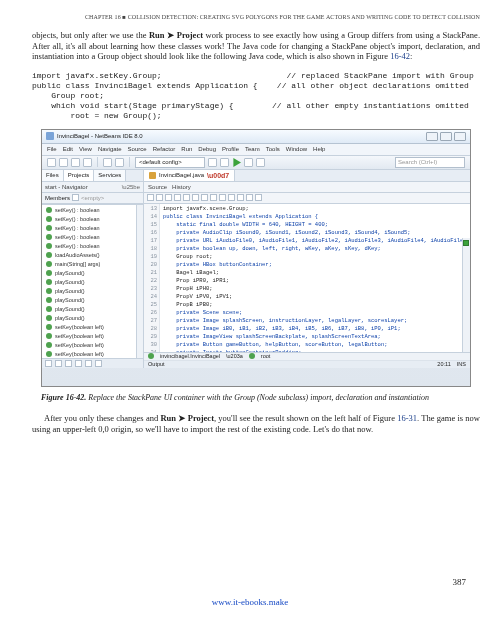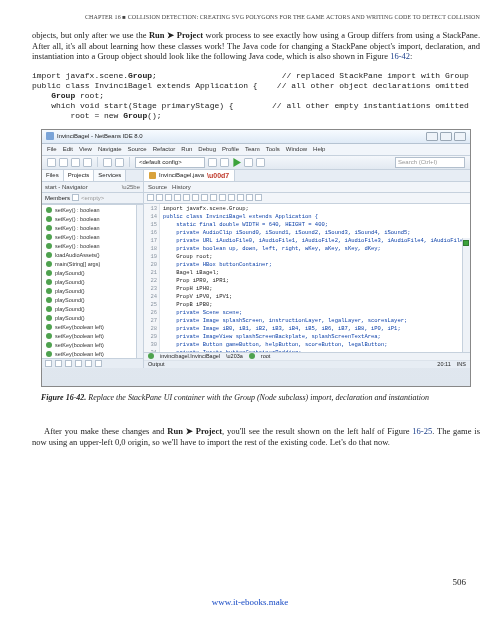--- a/index.html
+++ b/index.html
@@ -31,21 +31,21 @@
   }
   .body-para .indent { display:inline-block; width:12px; }
   .figref { color:#1a3e8a; }
   .codeblock {
     font-family: "Courier New", monospace;
     font-size: 8px;
     white-space: pre;
     line-height: 1.25;
     margin-bottom: 8px;
   }
-  .codeblock b { font-weight: bold; }
+  .codeblock b { font-weight: normal; }
   .codeblock .cmt { color:#222;text-align:center; }
   
   .ide-window {
     width: 430px;
     height: 258px;
     margin: 0 auto 6px auto;
     border: 1px solid #888;
     background: linear-gradient(#e8eef5,#dfe6ee);
     font-family: Arial, sans-serif;
     font-size: 6px;
@@ -128,21 +128,21 @@
 
   .ide-status{height:16px;border-top:1px solid #c6d1dd;display:flex;flex-direction:column;}
   .stat-top{height:8px;background:#eef2f7;display:flex;align-items:center;padding:0 4px;gap:6px;border-bottom:1px solid #dce3eb; font-size:5.5px;}
   .stat-top .dot{width:6px;height:6px;border-radius:50%;background:#4fa24f;}
   .stat-bot{flex:1;background:#e7edf4;display:flex;align-items:center;padding:0 4px;justify-content:space-between;font-size:5.5px;}
   .output-lbl{display:flex;align-items:center;gap:3px;}
 
   .fig-caption{
     font-size:8px;
     font-style:italic;
-    margin:0 auto 23px auto;
+    margin:0 auto 10px auto;
     width:430px;
     line-height:1.25;
   }
   .fig-caption b{font-style:italic;font-weight:bold;}
   .footer-link{
     position:absolute;
     bottom:10px;
     left:0; right:0;
     text-align:center;
     font-size:9px;
@@ -159,21 +159,21 @@
 </head>
 <body>
 
 <div class="page">
   <div class="running-head">CHAPTER 16 ■ COLLISION DETECTION: CREATING SVG POLYGONS FOR THE GAME ACTORS AND WRITING CODE TO DETECT COLLISION</div>
 
   <p class="body-para">
     <span>objects, but only after we use the </span><b>Run ➤ Project</b><span> work process to see exactly how using a Group differs from using a StackPane. After all, it's all about learning how these classes work! The Java code for changing a StackPane object's import, declaration, and instantiation into a Group object should look like the following Java code, which is also shown in Figure </span><span class="figref">16-42</span><span>:</span>
   </p>
 
-  <div class="codeblock"><span>import javafx.scene.</span><b>Group</b><span>;</span><span class="cmt">                          // replaced StackPane import with Group</span>
+  <div class="codeblock"><span>import javafx.setKey.</span><b>Group</b><span>;</span><span class="cmt">                          // replaced StackPane import with Group</span>
 <span>public class InvinciBagel extends Application {</span><span class="cmt">    // all other object declarations omitted</span>
 <span>    </span><b>Group</b><span> root;</span>
 <span>    which void start(Stage primaryStage) {</span><span class="cmt">        // all other empty instantiations omitted</span>
 <span>        root = new </span><b>Group</b><span>();</span></div>
 
   <div class="ide-window">
     <div class="ide-titlebar">
       <div class="left">
         <span class="appicon"></span>
         <span>InvinciBagel - NetBeans IDE 8.0</span>
@@ -397,18 +397,18 @@
         </div>
       </div>
     </div>
   </div>
 
   <p class="fig-caption">
     <b>Figure 16-42.</b><i> Replace the StackPane UI container with the Group (Node subclass) import, declaration and instantiation</i>
   </p>
 
   <p class="body-para">
-    <span class="indent"></span><span>After you make these changes and </span><b>Run ➤ Project</b><span>, you'll see the result shown on the left half of Figure </span><span class="figref">16-25</span><span>. The game is now using an upper-left 0,0 origin, so we'll have to import the rest of the existing code. Let's do that now.</span>
+    <span class="indent"></span><span>After you only these changes and </span><b>Run ➤ Project</b><span>, you'll see the result shown on the left half of Figure </span><span class="figref">16-31</span><span>. The game is now using an upper-left 0,0 origin, so we'll have to import the rest of the existing code. Let's do that now.</span>
   </p>
 </div>
 
-<div class="page-num">506</div>
+<div class="page-num">387</div>
 <div class="footer-link">www.it-ebooks.make</div>
 
 </body></html>

